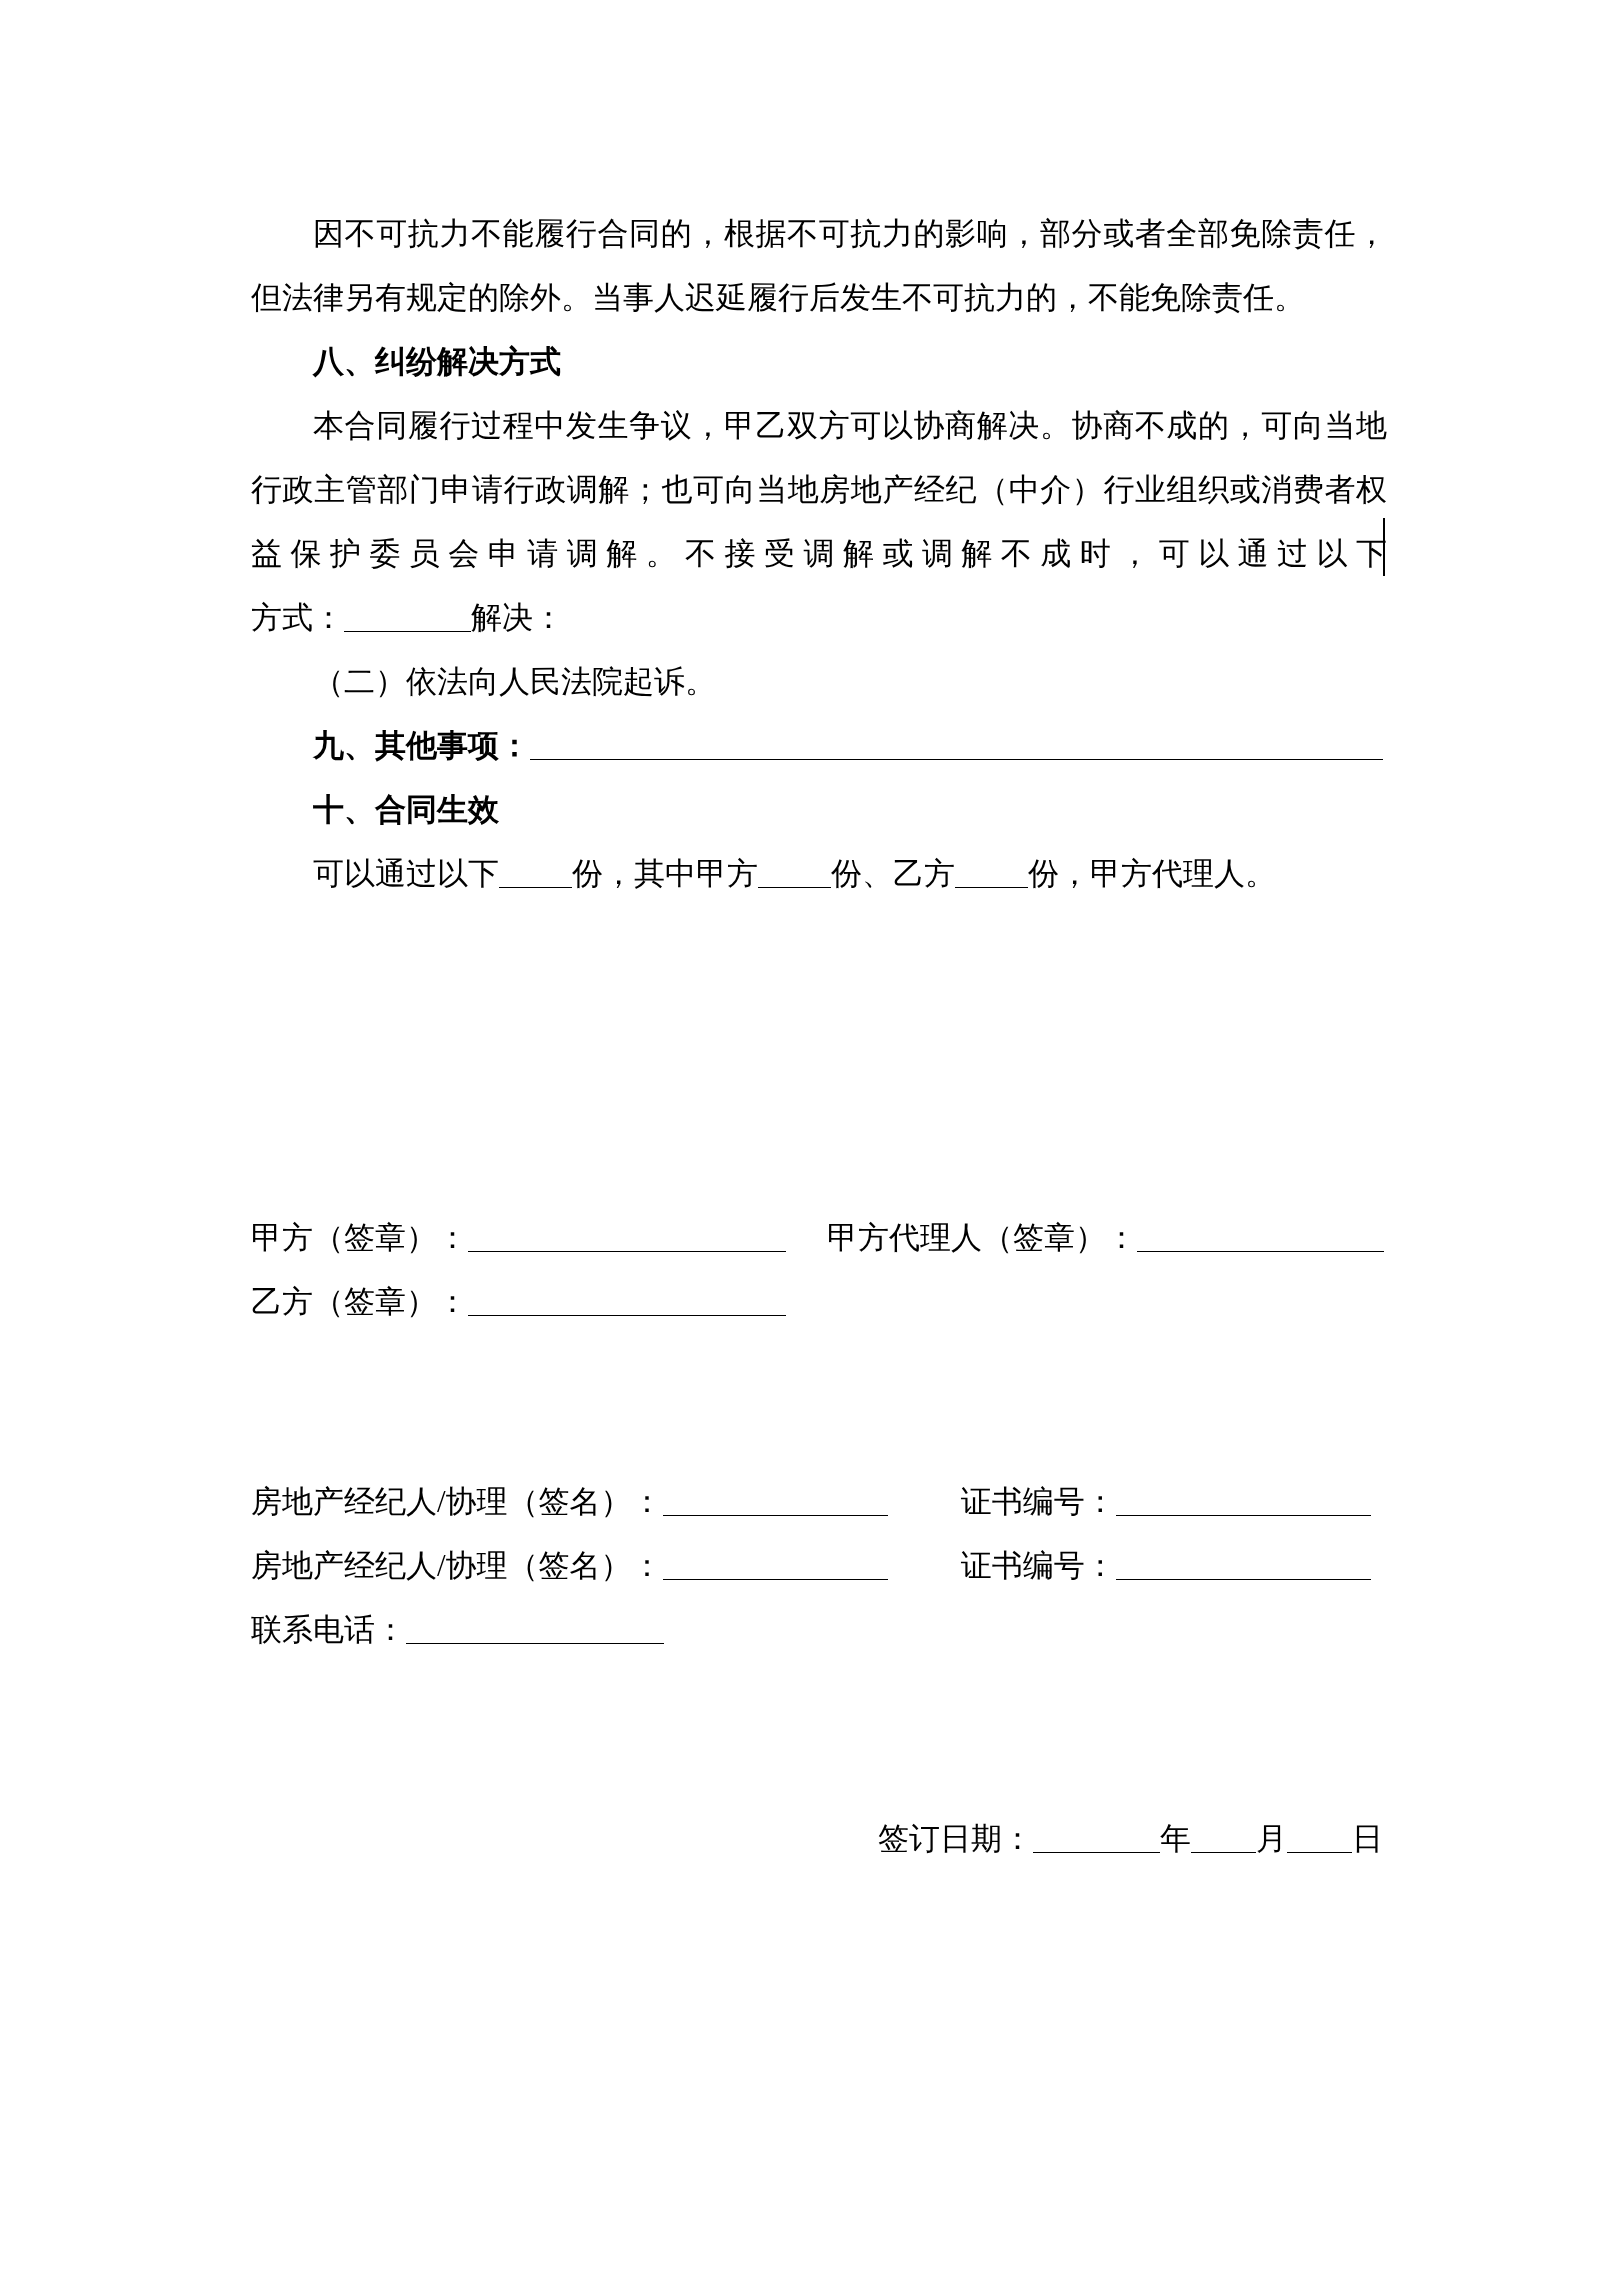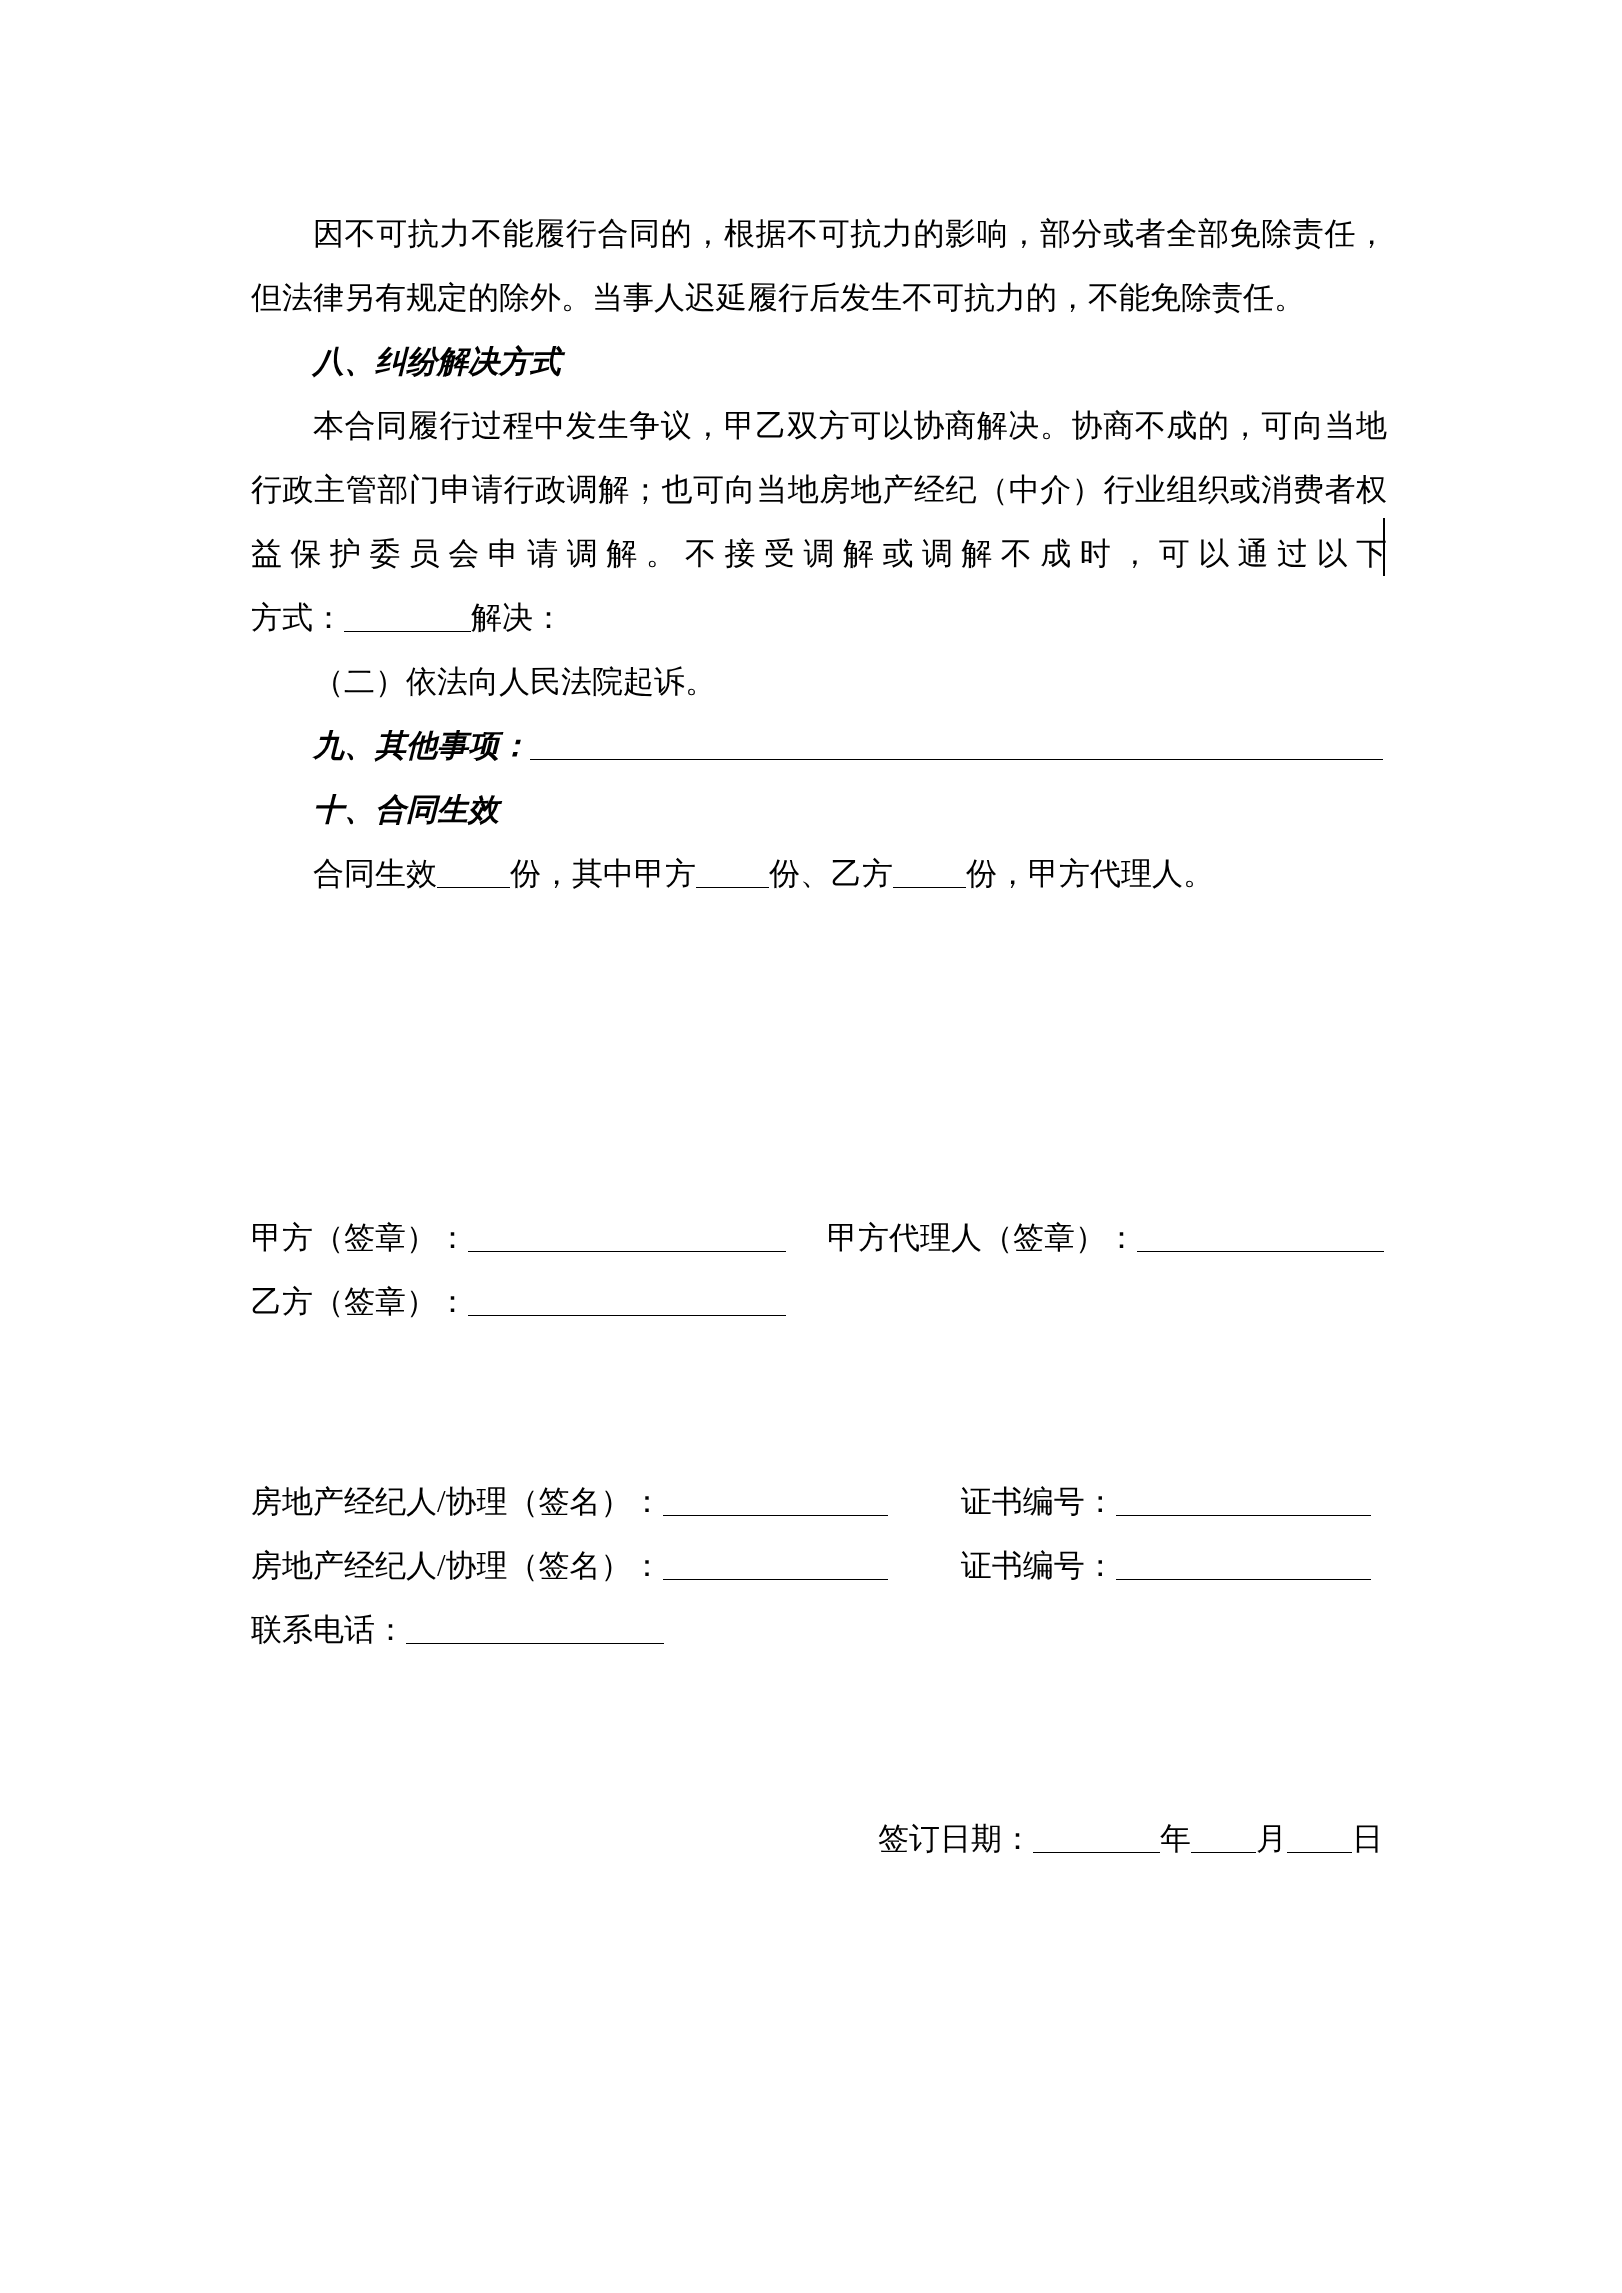--- a/index.html
+++ b/index.html
@@ -24,21 +24,21 @@
     margin: 0;
     line-height: 64px;
     text-align: justify;
   }
   .indent { text-indent: 62px; }
   .just-all { text-align: justify; text-align-last: justify; }
   .heading {
     font-weight: bold;
     font-family: "Liberation Sans", "DejaVu Sans", sans-serif;
   }
-  .heading-line { text-align: left; font-style: italic; }
+  .heading-line { text-align: left; }
   .blank {
     display: inline-block;
     height: 0;
     border-bottom: 1.8px solid #000;
     position: relative;
     top: 3.6px;
   }
   .sp { display: inline-block; height: 0.9px; }
   .w72  { width: 65px; }
   .w80  { width: 73px; }
@@ -77,21 +77,21 @@
 
   <p><span>方式：</span><span class="blank w140"></span><span>解决：</span></p>
 
 
   <p class="indent">（二）依法向人民法院起诉。</p>
 
   <p class="indent heading-line"><span class="heading">九、其他事项：</span><span class="blank w940"></span></p>
 
   <p class="heading indent heading-line">十、合同生效</p>
 
-  <p class="indent"><span>合同生效</span><span class="blank w80"></span><span>份，其中甲方</span><span class="blank w80"></span><span>份、乙方</span><span class="blank w80"></span><span>份，甲方代理人。</span></p>
+  <p class="indent"><span>可以通过以下</span><span class="blank w80"></span><span>份，其中甲方</span><span class="blank w80"></span><span>份、乙方</span><span class="blank w80"></span><span>份，甲方代理人。</span></p>
 
 
   <div class="sig-block">
     <p><span>甲方（签章）：</span><span class="blank w350"></span><span class="sp sp45"></span><span>甲方代理人（签章）：</span><span class="blank w272"></span></p>
     <p><span>乙方（签章）：</span><span class="blank w350"></span></p>
   </div>
 
   <div class="broker-block">
     <p><span>房地产经纪人/协理（签名）：</span><span class="blank w248"></span><span class="sp sp80"></span><span>证书编号：</span><span class="blank w280"></span></p>
     <p><span>房地产经纪人/协理（签名）：</span><span class="blank w248"></span><span class="sp sp80"></span><span>证书编号：</span><span class="blank w280"></span></p>

